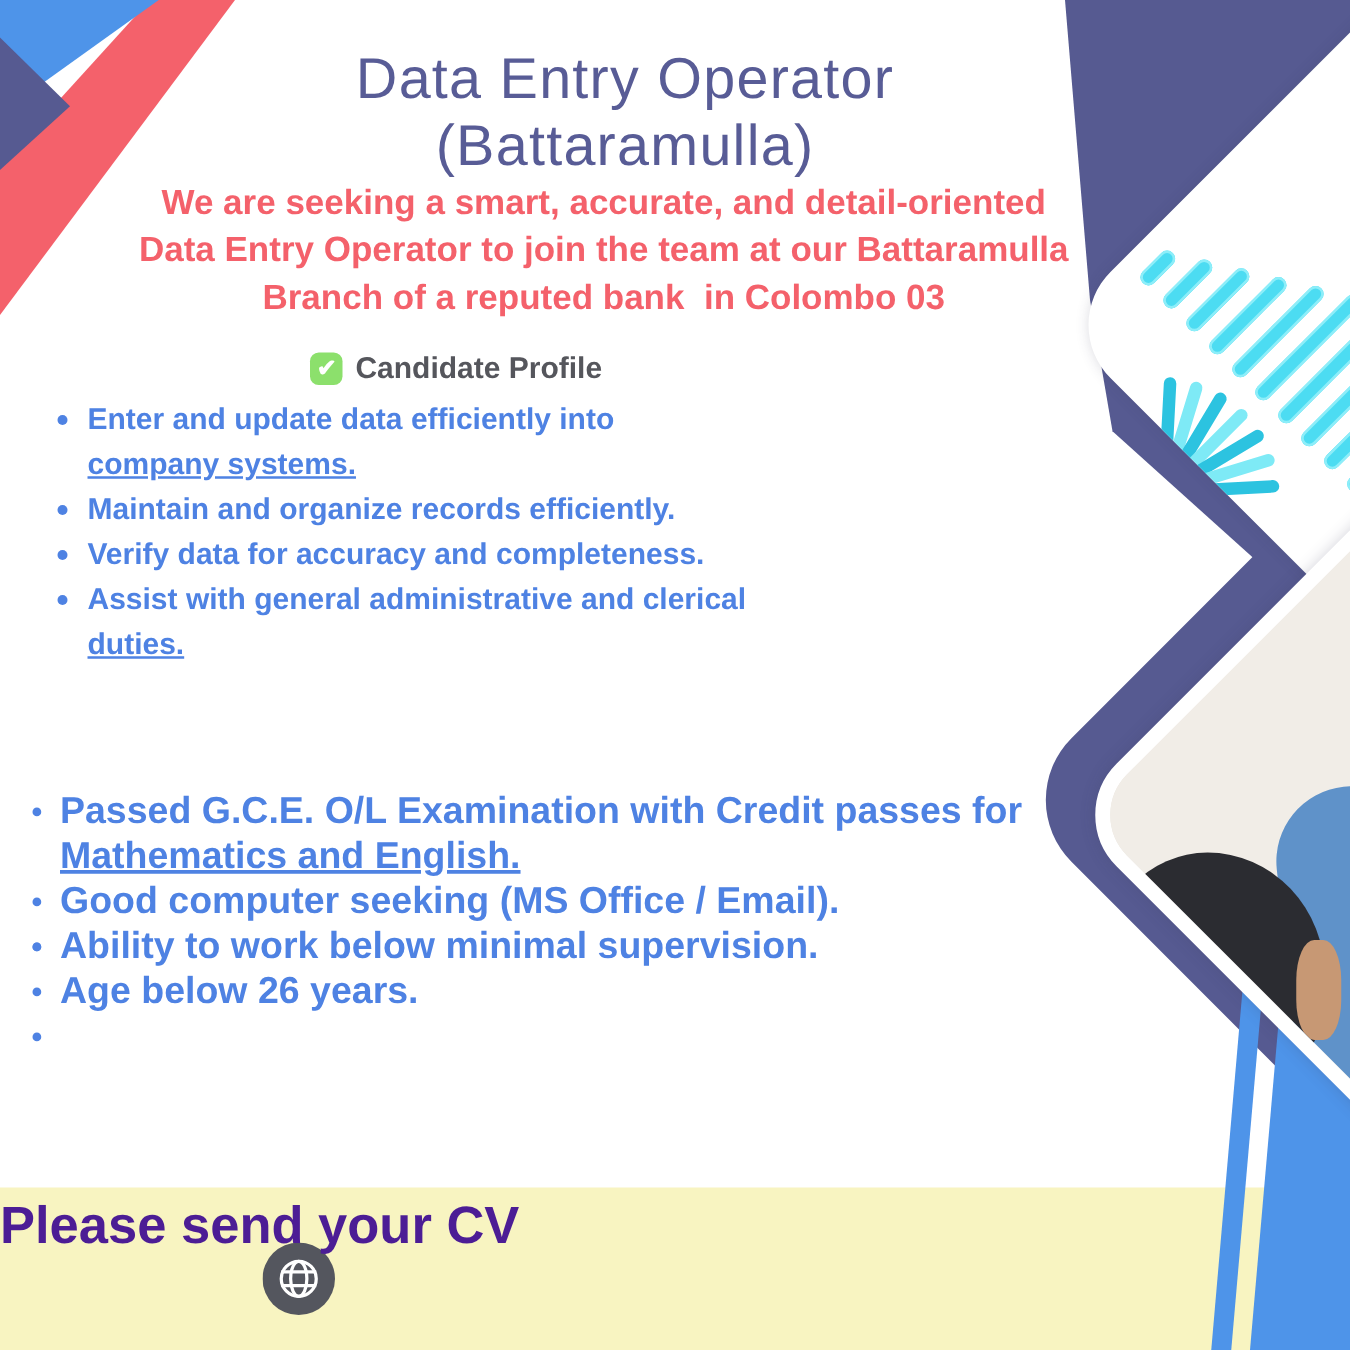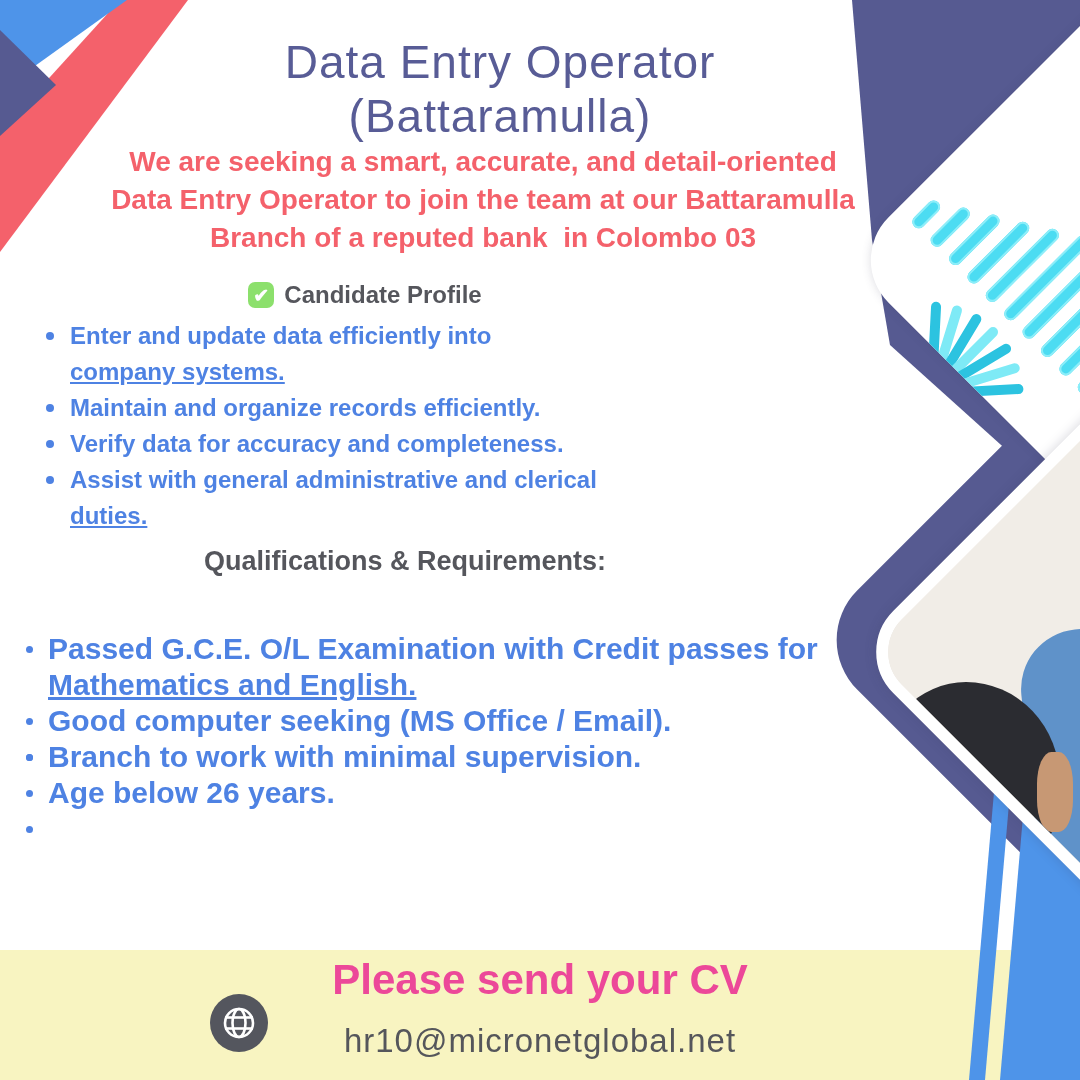--- a/index.html
+++ b/index.html
@@ -57,22 +57,22 @@
   ul.blist li .dot{position:absolute;border-radius:50%;background:#4e82e3;}
   ul.blist li .l2{display:block;text-decoration:underline;}
   .list1{top:318px;left:44px;width:700px;font-size:24px;line-height:36px;}
   .list1 li{padding-left:26px;}
   .list1 .dot{left:2px;top:14px;width:8px;height:8px;}
   .list2{top:631px;left:24px;width:820px;font-size:30px;line-height:36px;}
   .list2 li{padding-left:24px;}
   .list2 .dot{left:2px;top:15px;width:7px;height:7px;}
 
   
-  .cta{position:absolute;top:956px;left:0;width:1080px;text-align:center;
-    color:#ec4899;font-weight:700;font-size:42px;z-index:4;}
+  .cta{position:absolute;top:956px;left:0;width:1080px;
+    color:#4c1d95;font-weight:700;font-size:42px;z-index:4;}
   .email{position:absolute;top:1022px;left:0;width:1080px;text-align:center;
     color:#55565b;font-weight:400;font-size:33px;letter-spacing:1px;z-index:4;}
   .globe{position:absolute;left:210px;top:994px;width:58px;height:58px;z-index:4;}
 </style>
 </head>
 <body>
 
 <div class="poster">
 
   <svg class="bg" width="1080" height="1080" viewBox="0 0 1080 1080">
@@ -161,38 +161,37 @@
         <span class="dot"></span>
         <span>Verify data for accuracy and completeness.</span>
       </li>
       <li>
         <span class="dot"></span>
         <span>Assist with general administrative and clerical</span>
         <span class="l2">duties.</span>
       </li>
     </ul>
 
-    <div class="sec-heading qr-heading">Qualifications &amp; Requirements:</div>
 
     <ul class="blist list2">
       <li>
         <span class="dot"></span>
         <span>Passed G.C.E. O/L Examination with Credit passes for</span>
         <span class="l2">Mathematics and English.</span>
       </li>
       <li>
         <span class="dot"></span>
         <span>Good computer seeking (MS Office / Email).</span>
       </li>
       <li>
         <span class="dot"></span>
       </li>
       <li>
         <span class="dot"></span>
-        <span>Branch to work with minimal supervision.</span>
+        <span>Ability to work below minimal supervision.</span>
       </li>
       <li>
         <span class="dot"></span>
         <span>Age below 26 years.</span>
       </li>
       <li>
         <span class="dot"></span>
       </li>
     </ul>
 
@@ -200,16 +199,15 @@
       <circle cx="29" cy="29" r="29" fill="#54565e"></circle>
       <g stroke="#ffffff" stroke-width="2.6" fill="none">
         <circle cx="29" cy="29" r="14"></circle>
         <ellipse cx="29" cy="29" rx="6.5" ry="14"></ellipse>
         <line x1="15" y1="23.5" x2="43" y2="23.5"></line>
         <line x1="15" y1="34.5" x2="43" y2="34.5"></line>
       </g>
     </svg>
 
     <div class="cta">Please send your CV</div>
-    <div class="email">hr10@micronetglobal.net</div>
 
   </div>
 </div>
 
 </body></html>

